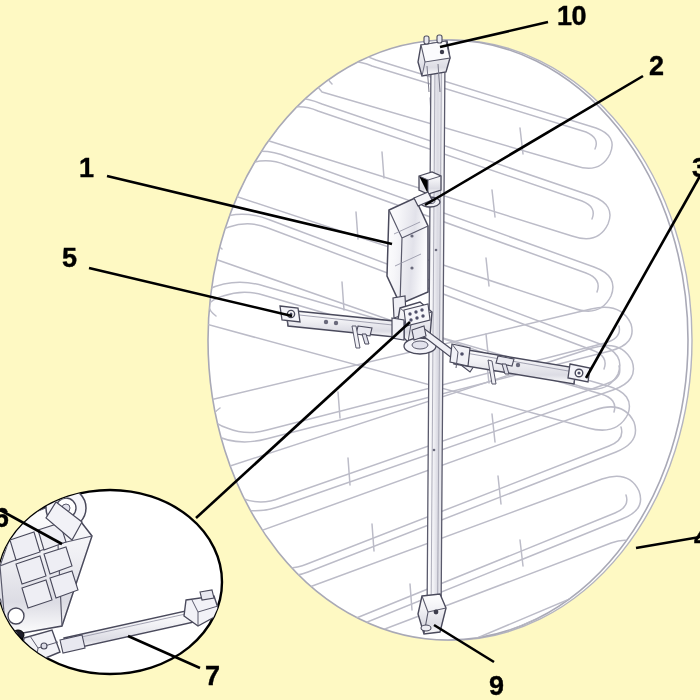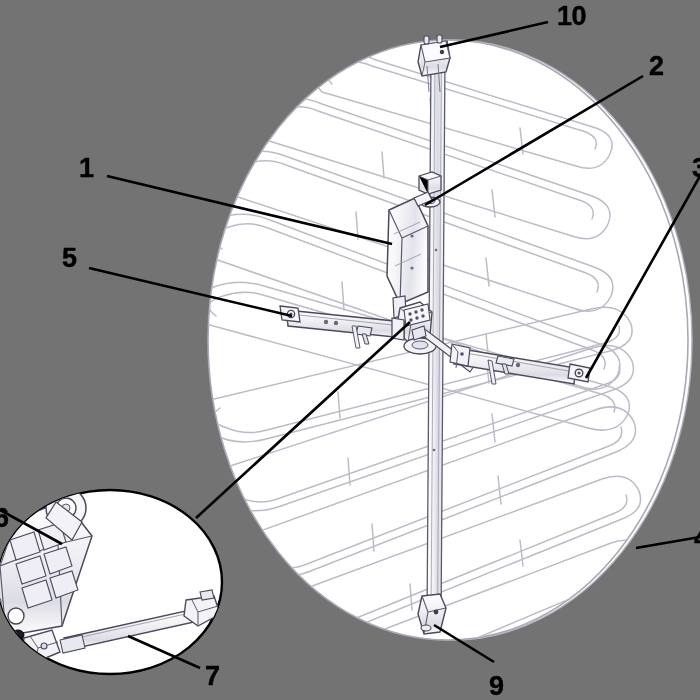--- a/index.html
+++ b/index.html
@@ -1,19 +1,19 @@
 <!DOCTYPE html>
 <html><head>
 <meta charset="utf-8">
 <style>
   html,body{margin:0;padding:0;background:#ffffff;}
   #stage{
     position:relative;
     width:700px;height:700px;
-    background:#737373;
+    background:#fef9c3;
     overflow:hidden;
     font-family:"Liberation Sans", sans-serif;
   }
   #art{position:absolute;left:0;top:0;width:700px;height:700px;}
   .callout-num{
     position:absolute;
     font-family:"Liberation Sans", sans-serif;
     font-weight:bold;
     font-size:27px;
     line-height:1;

